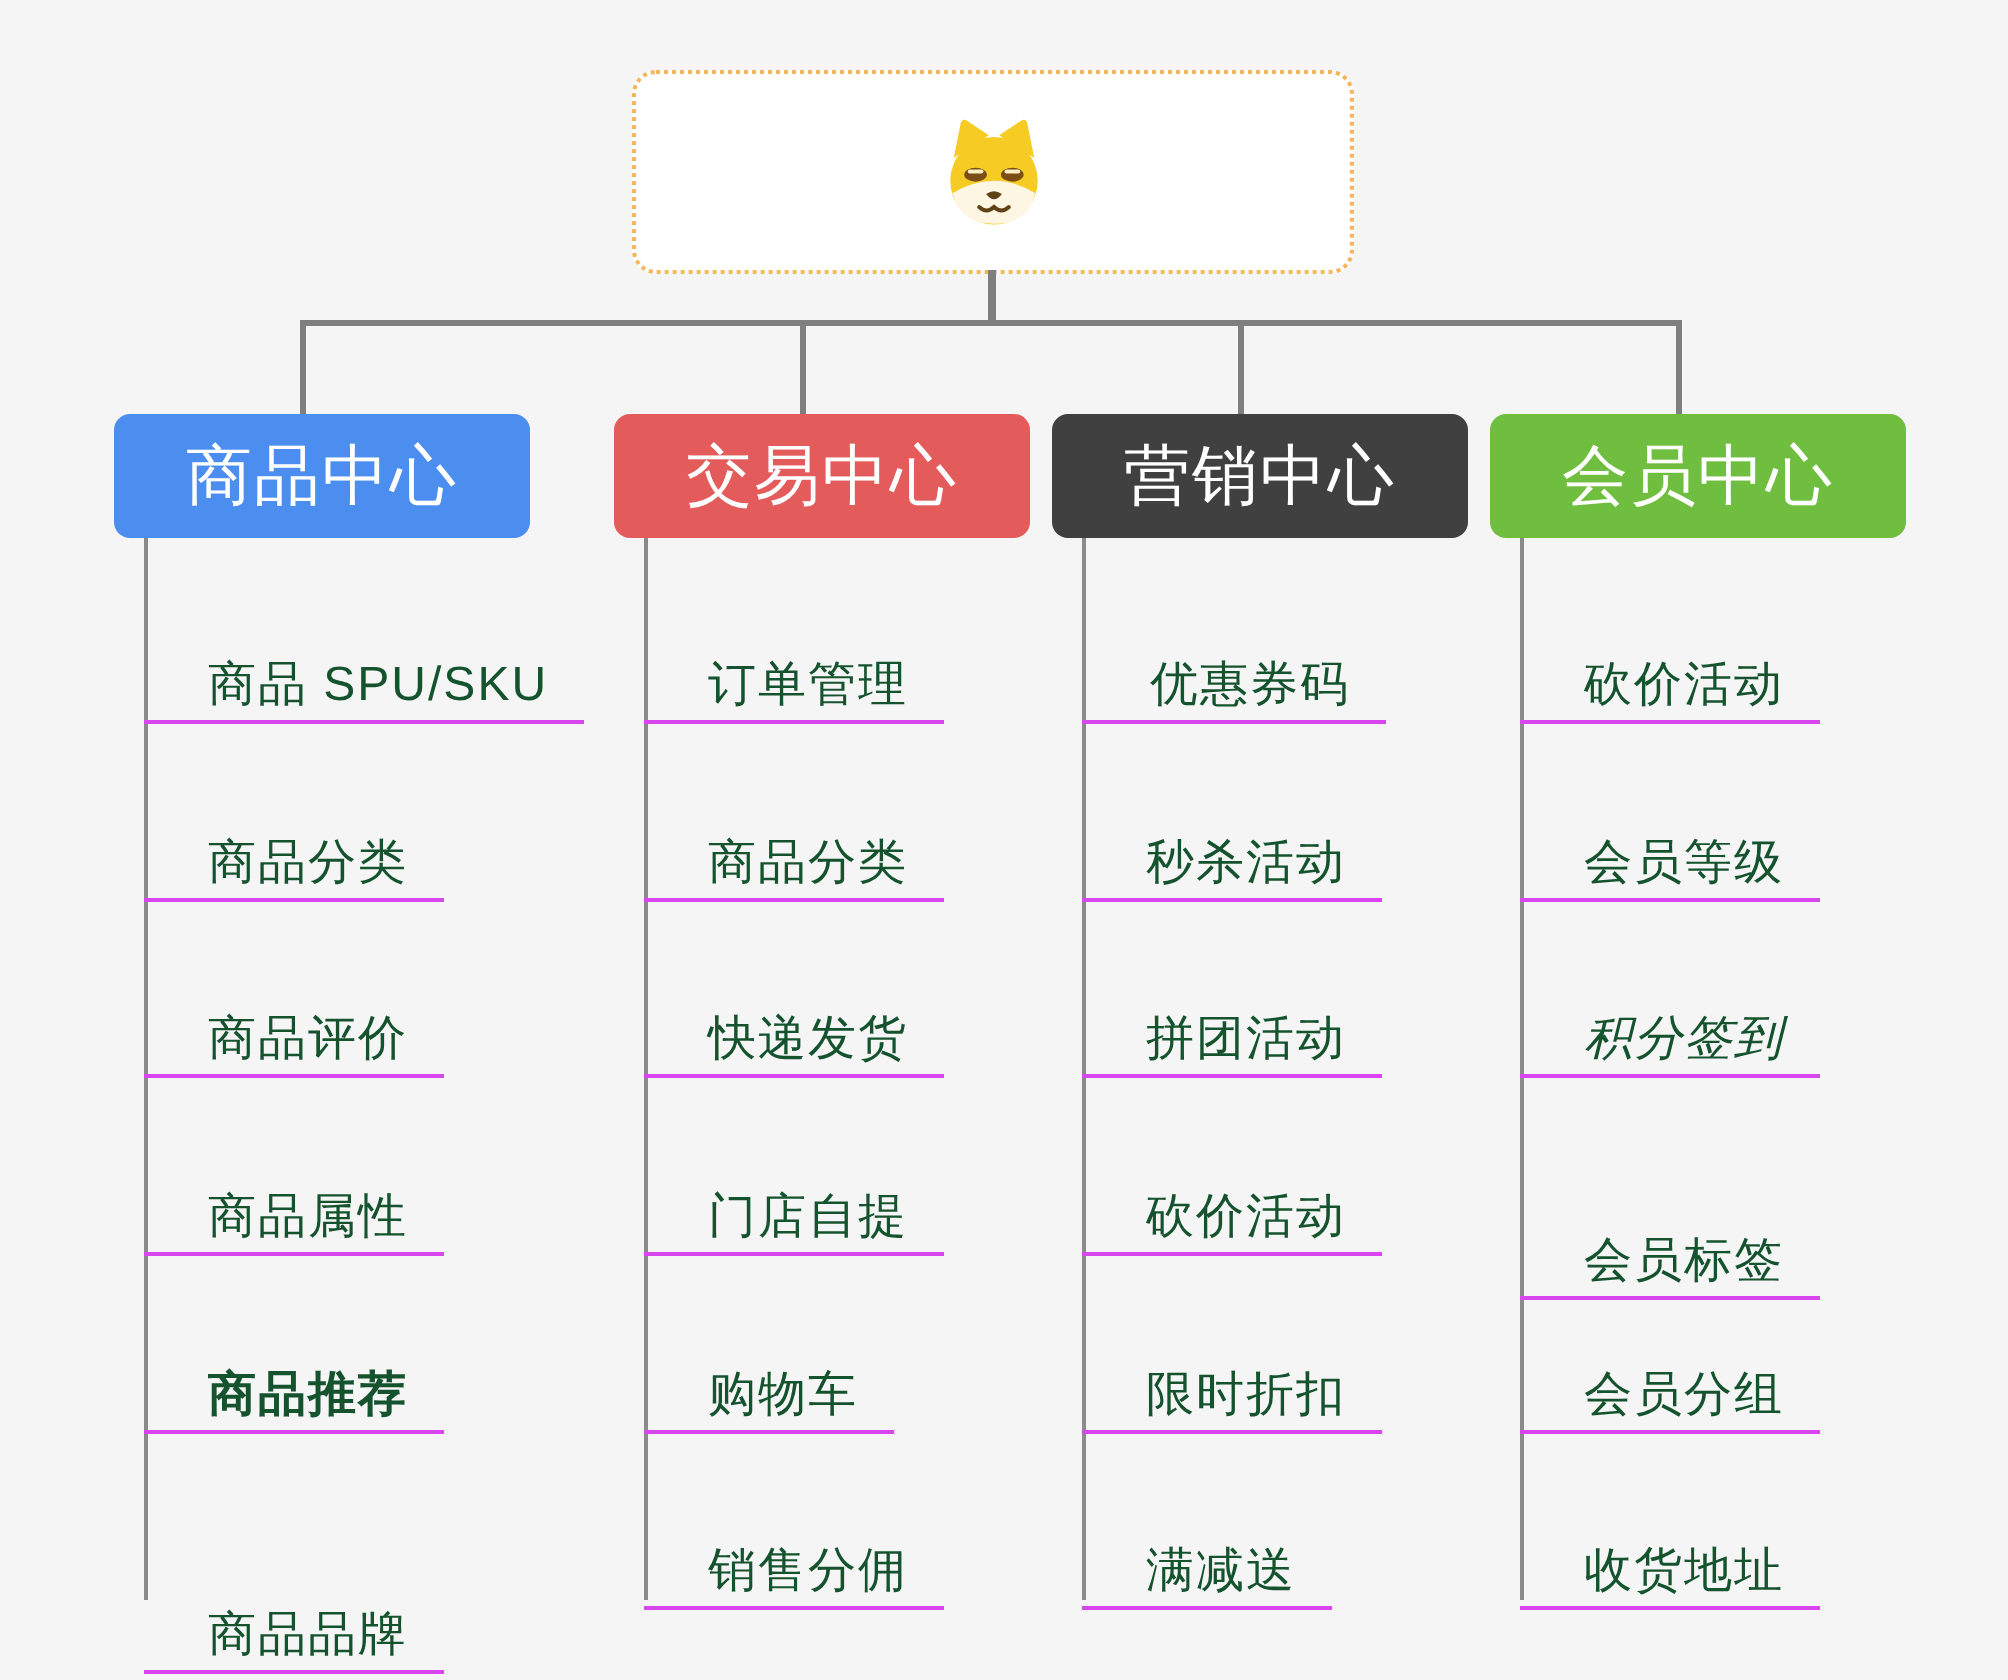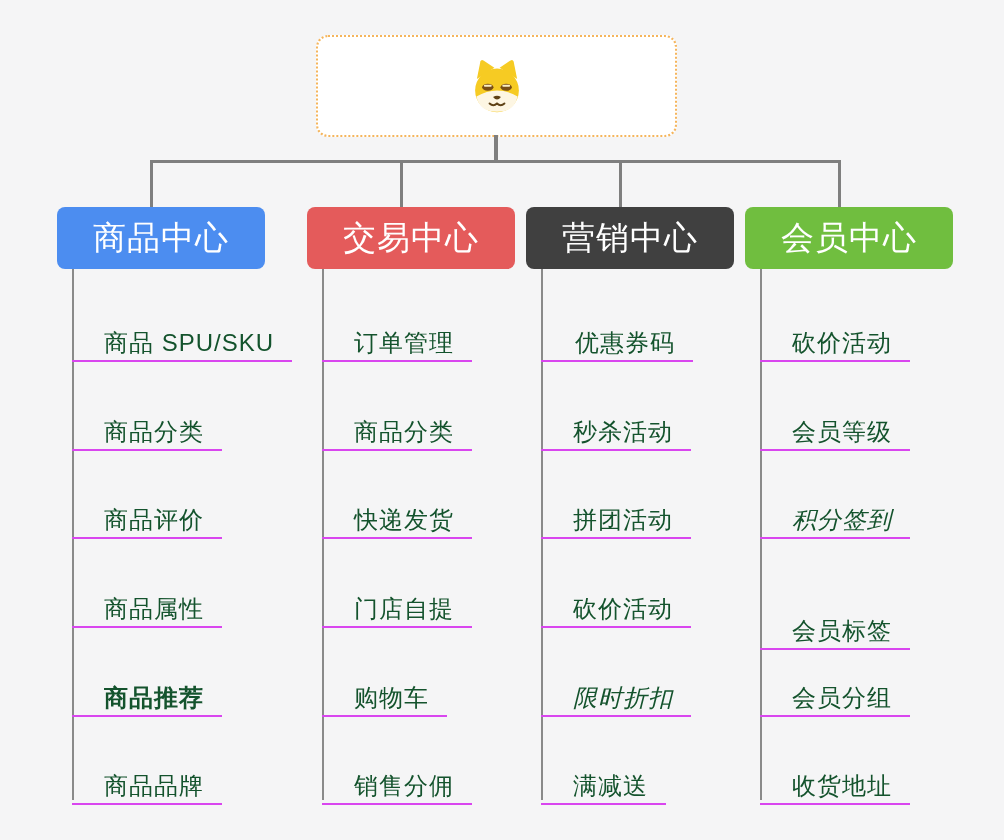--- a/index.html
+++ b/index.html
@@ -82,38 +82,38 @@
 
   <div id="branches">
       <div class="drop" style="left: 150px;"></div>
       <div class="branch-box" style="left: 57px; background: rgb(76, 141, 240);">商品中心</div>
       <div class="col-line" style="left: 72px;"></div>
       <div class="leaf" style="left: 72px; top: 315px;">商品 SPU/SKU</div>
       <div class="leaf" style="left: 72px; top: 404px;">商品分类</div>
       <div class="leaf" style="left: 72px; top: 492px;">商品评价</div>
       <div class="leaf" style="left: 72px; top: 581px;">商品属性</div>
       <div class="leaf" style="left: 72px; top: 670px; font-weight: bold;">商品推荐</div>
-      <div class="leaf" style="left: 72px; top: 758px;">商品品牌</div>
+      <div class="leaf" style="left: 72px; top: 790px;">商品品牌</div>
       <div class="drop" style="left: 400px;"></div>
       <div class="branch-box" style="left: 307px; background: rgb(228, 91, 91);">交易中心</div>
       <div class="col-line" style="left: 322px;"></div>
       <div class="leaf" style="left: 322px; top: 315px;">订单管理</div>
       <div class="leaf" style="left: 322px; top: 404px;">商品分类</div>
       <div class="leaf" style="left: 322px; top: 492px;">快递发货</div>
       <div class="leaf" style="left: 322px; top: 581px;">门店自提</div>
       <div class="leaf" style="left: 322px; top: 670px;">购物车</div>
       <div class="leaf" style="left: 322px; top: 758px;">销售分佣</div>
       <div class="drop" style="left: 619px;"></div>
       <div class="branch-box" style="left: 526px; background: #404040;">营销中心</div>
       <div class="col-line" style="left: 541px;"></div>
       <div class="leaf" style="left: 541px; top: 315px; padding-left: 34px;">优惠券码</div>
       <div class="leaf" style="left: 541px; top: 404px;">秒杀活动</div>
       <div class="leaf" style="left: 541px; top: 492px;">拼团活动</div>
       <div class="leaf" style="left: 541px; top: 581px;">砍价活动</div>
-      <div class="leaf" style="left: 541px; top: 670px; font-style: italic;">限时折扣</div>
+      <div class="leaf" style="left: 541px; top: 670px;">限时折扣</div>
       <div class="leaf" style="left: 541px; top: 758px;">满减送</div>
       <div class="drop" style="left: 838px;"></div>
       <div class="branch-box" style="left: 745px; background: rgb(112, 190, 63);">会员中心</div>
       <div class="col-line" style="left: 760px;"></div>
       <div class="leaf" style="left: 760px; top: 315px;">砍价活动</div>
       <div class="leaf" style="left: 760px; top: 404px;">会员等级</div>
       <div class="leaf" style="left: 760px; top: 492px; font-style: italic;">积分签到</div>
       <div class="leaf" style="left: 760px; top: 603px;">会员标签</div>
       <div class="leaf" style="left: 760px; top: 670px;">会员分组</div>
       <div class="leaf" style="left: 760px; top: 758px;">收货地址</div>

